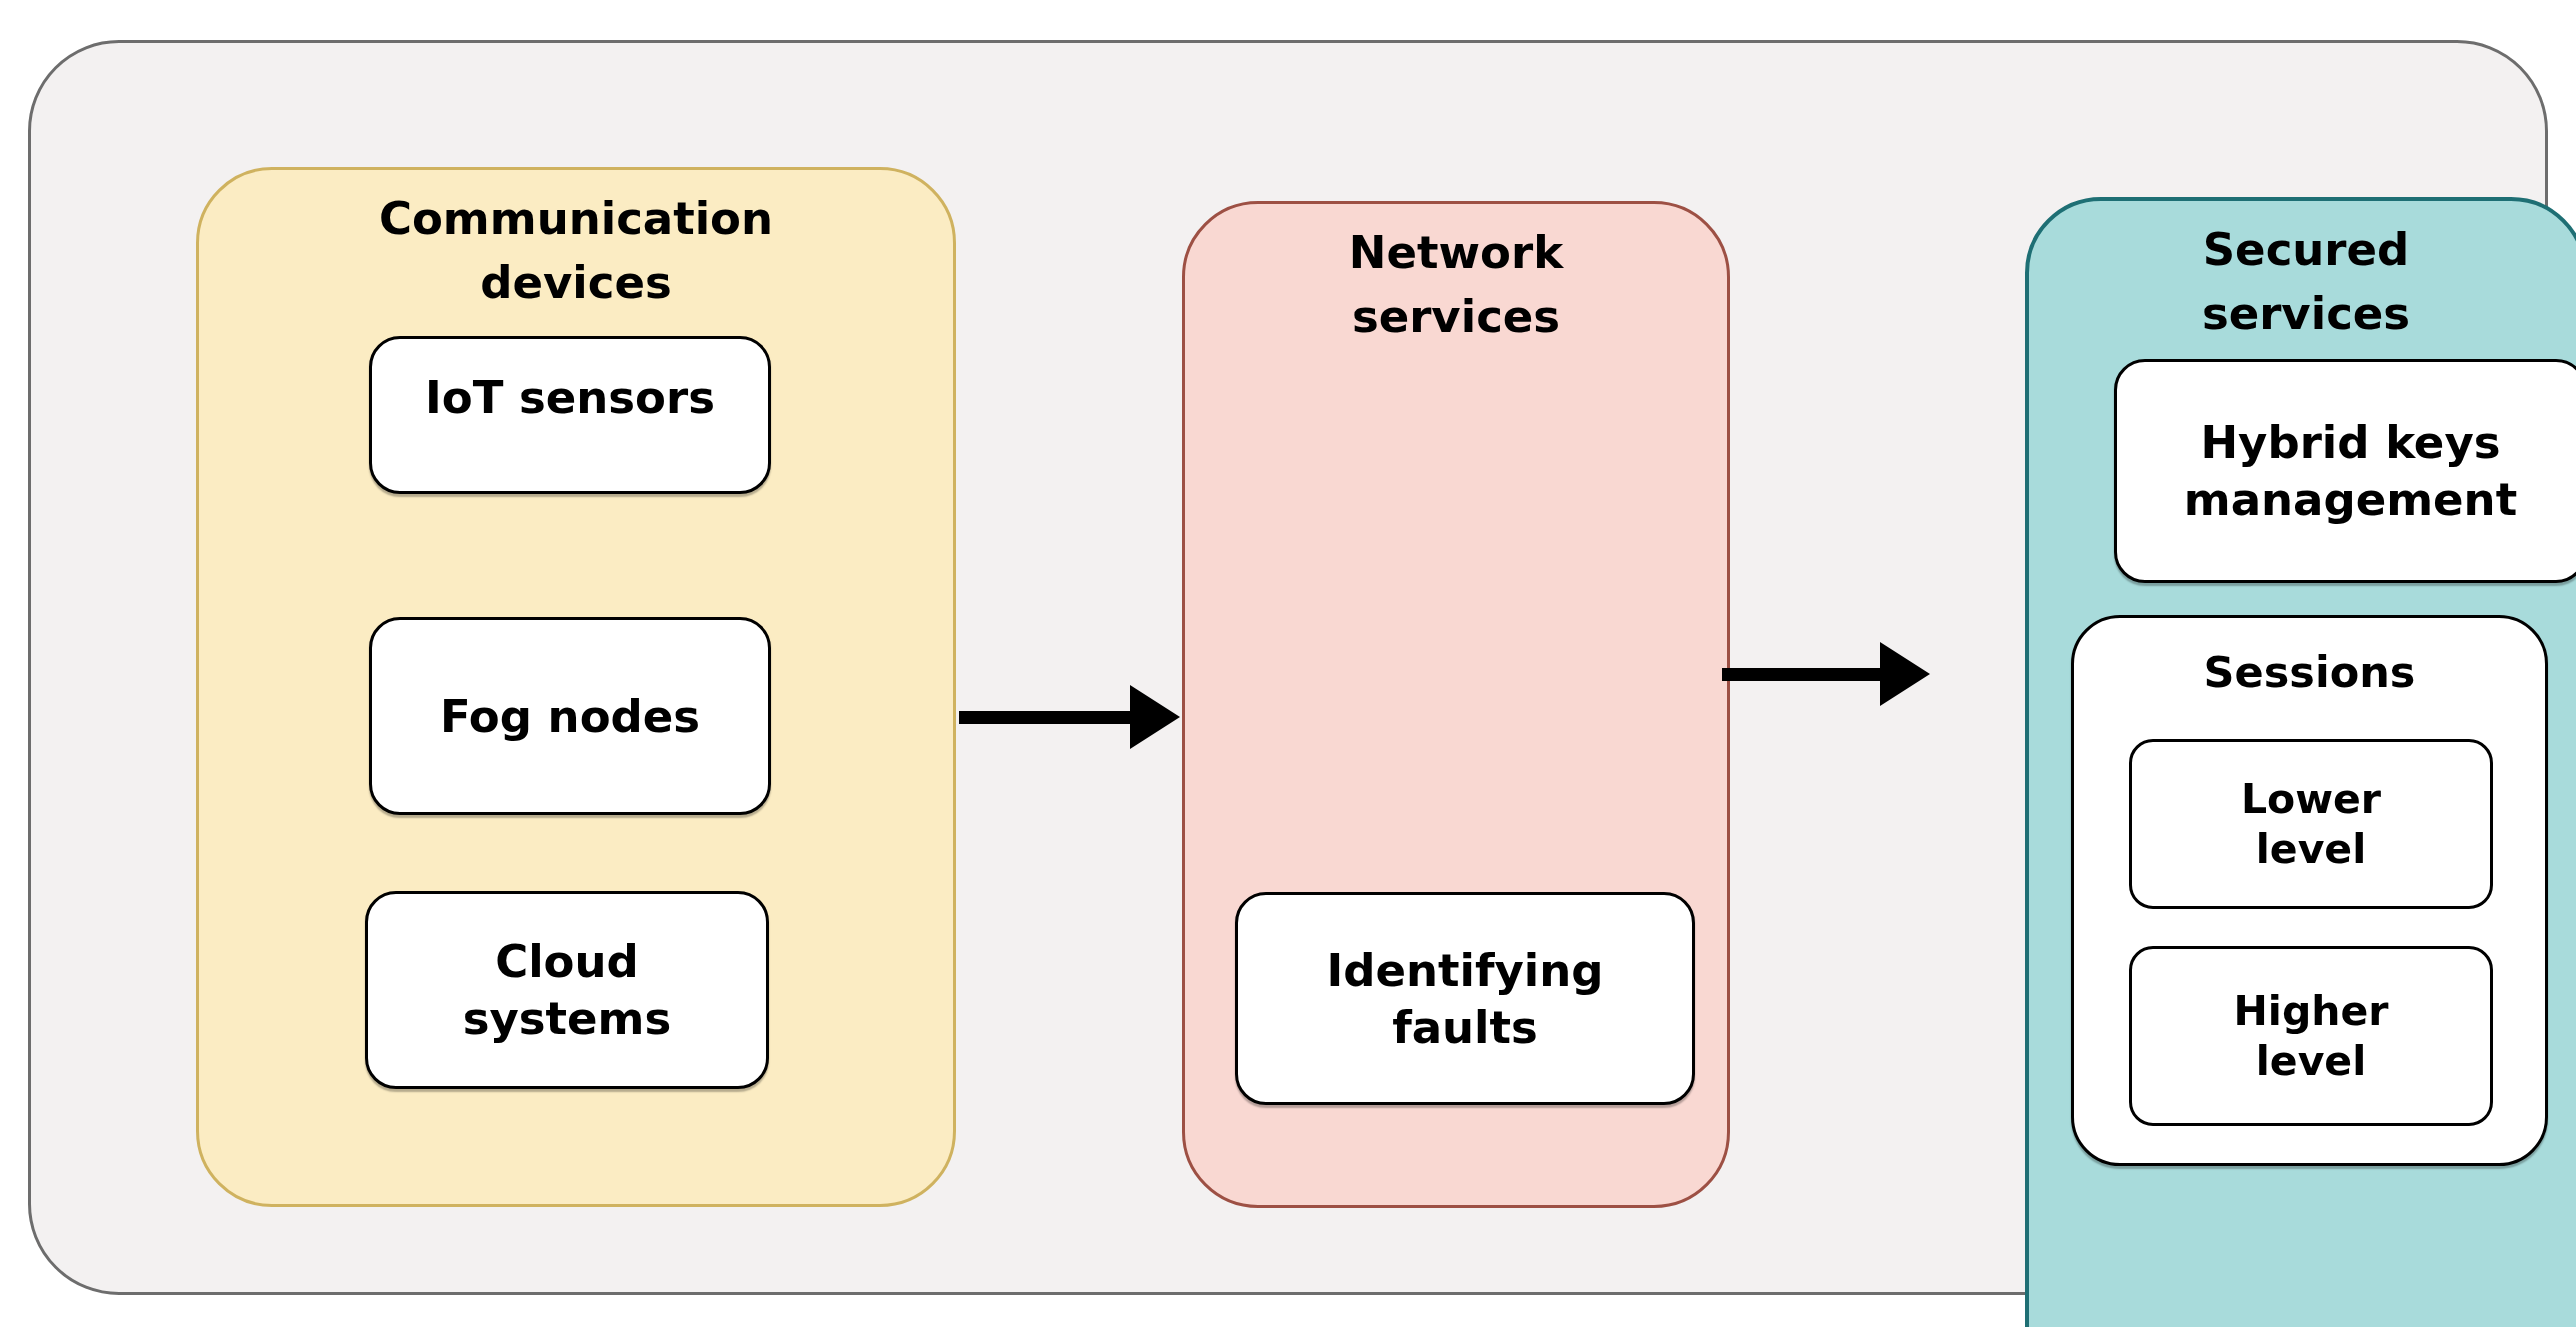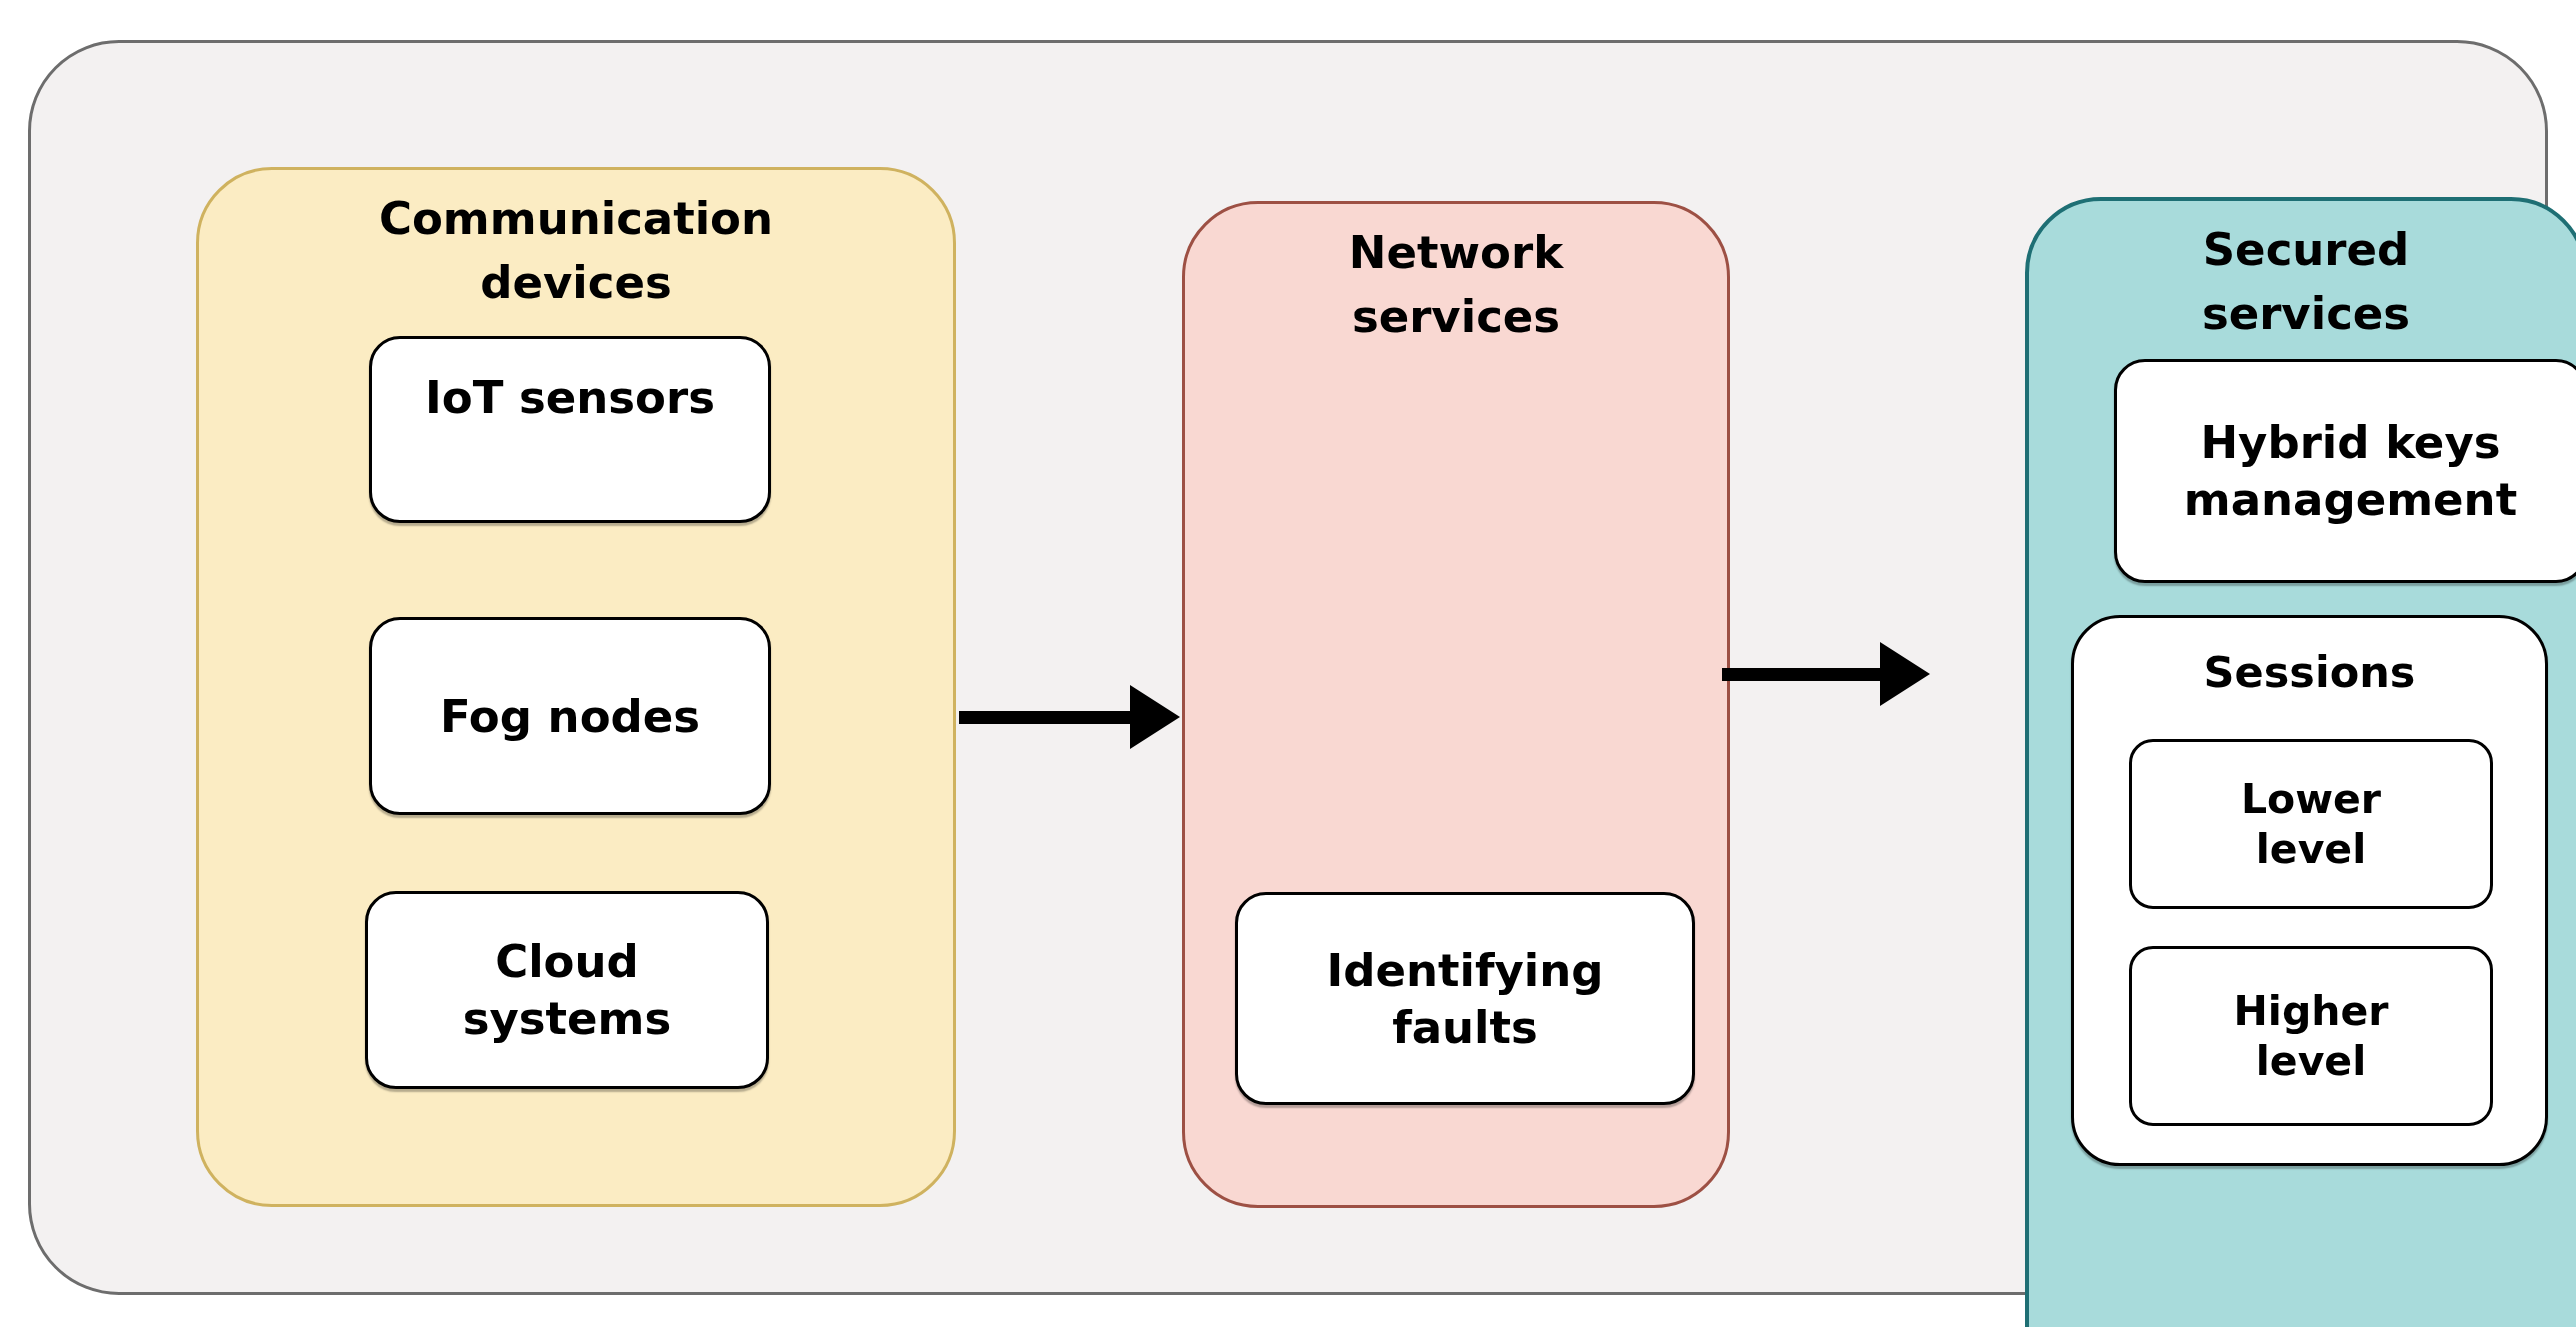--- a/index.html
+++ b/index.html
@@ -61,21 +61,21 @@
     align-items: center; justify-content: center;
     text-align: center;
     box-shadow: 0 2.6px 1.7px rgba(0,0,0,0.28);
   }
   .node-label {
     font-size: 45px; line-height: 57px; font-weight: 700;
     white-space: pre-line; text-align: center;
   }
 
   
-  .node-iot    { left: 170px; top: 166px; width: 402px; height: 187px; justify-content: flex-start; padding-top: 29.5px; }
+  .node-iot    { left: 170px; top: 166px; width: 402px; height: 158px; justify-content: flex-start; padding-top: 29.5px; }
   .node-fog    { left: 170px; top: 447px; width: 402px; height: 198px; }
   .node-cloud  { left: 166px; top: 721px; width: 404px; height: 198px; }
 
   
   .node-clustering { left: 50px; top: 139px; width: 460px; height: 210px; }
   .node-link       { left: 50px; top: 414px; width: 460px; height: 213px; }
   .node-faults     { left: 50px; top: 688px; width: 460px; height: 213px; }
 
   
   .node-hybrid { left: 49px; top: 158px; width: 473px; height: 224px; margin-left: 36px; }

